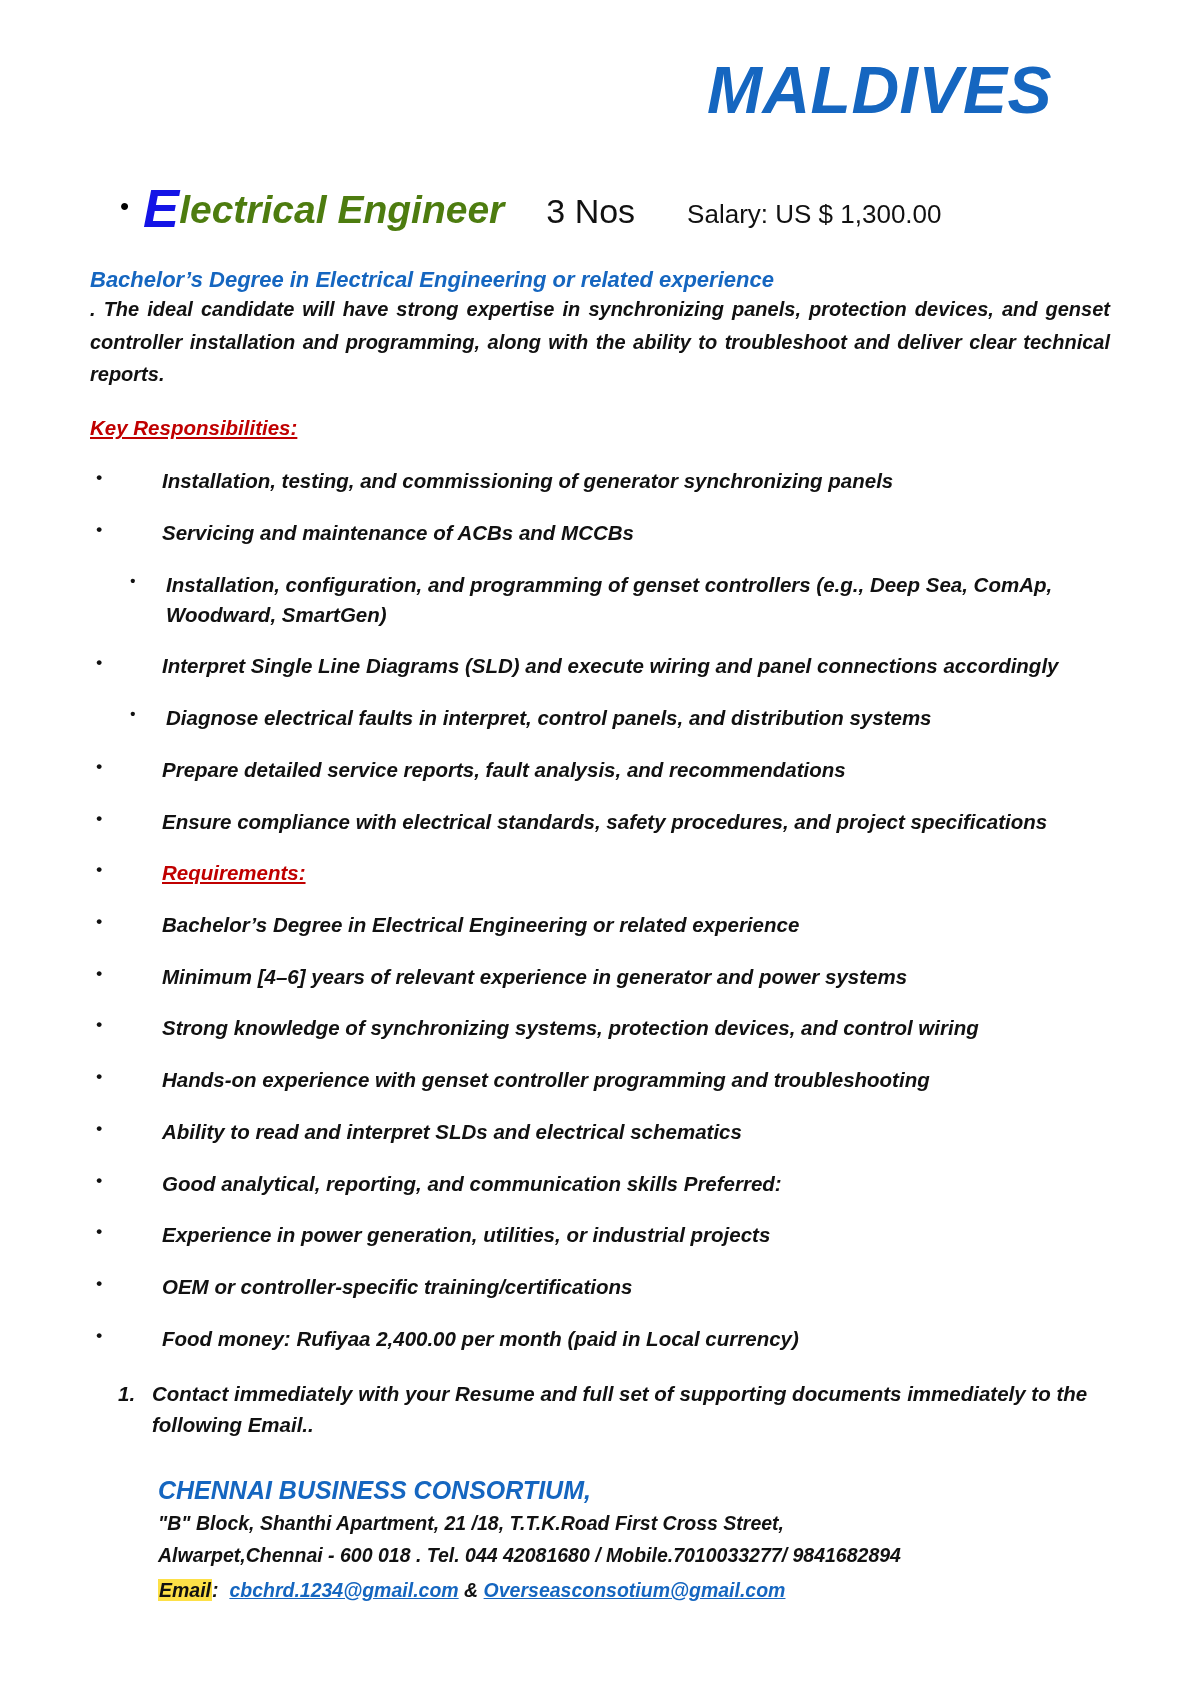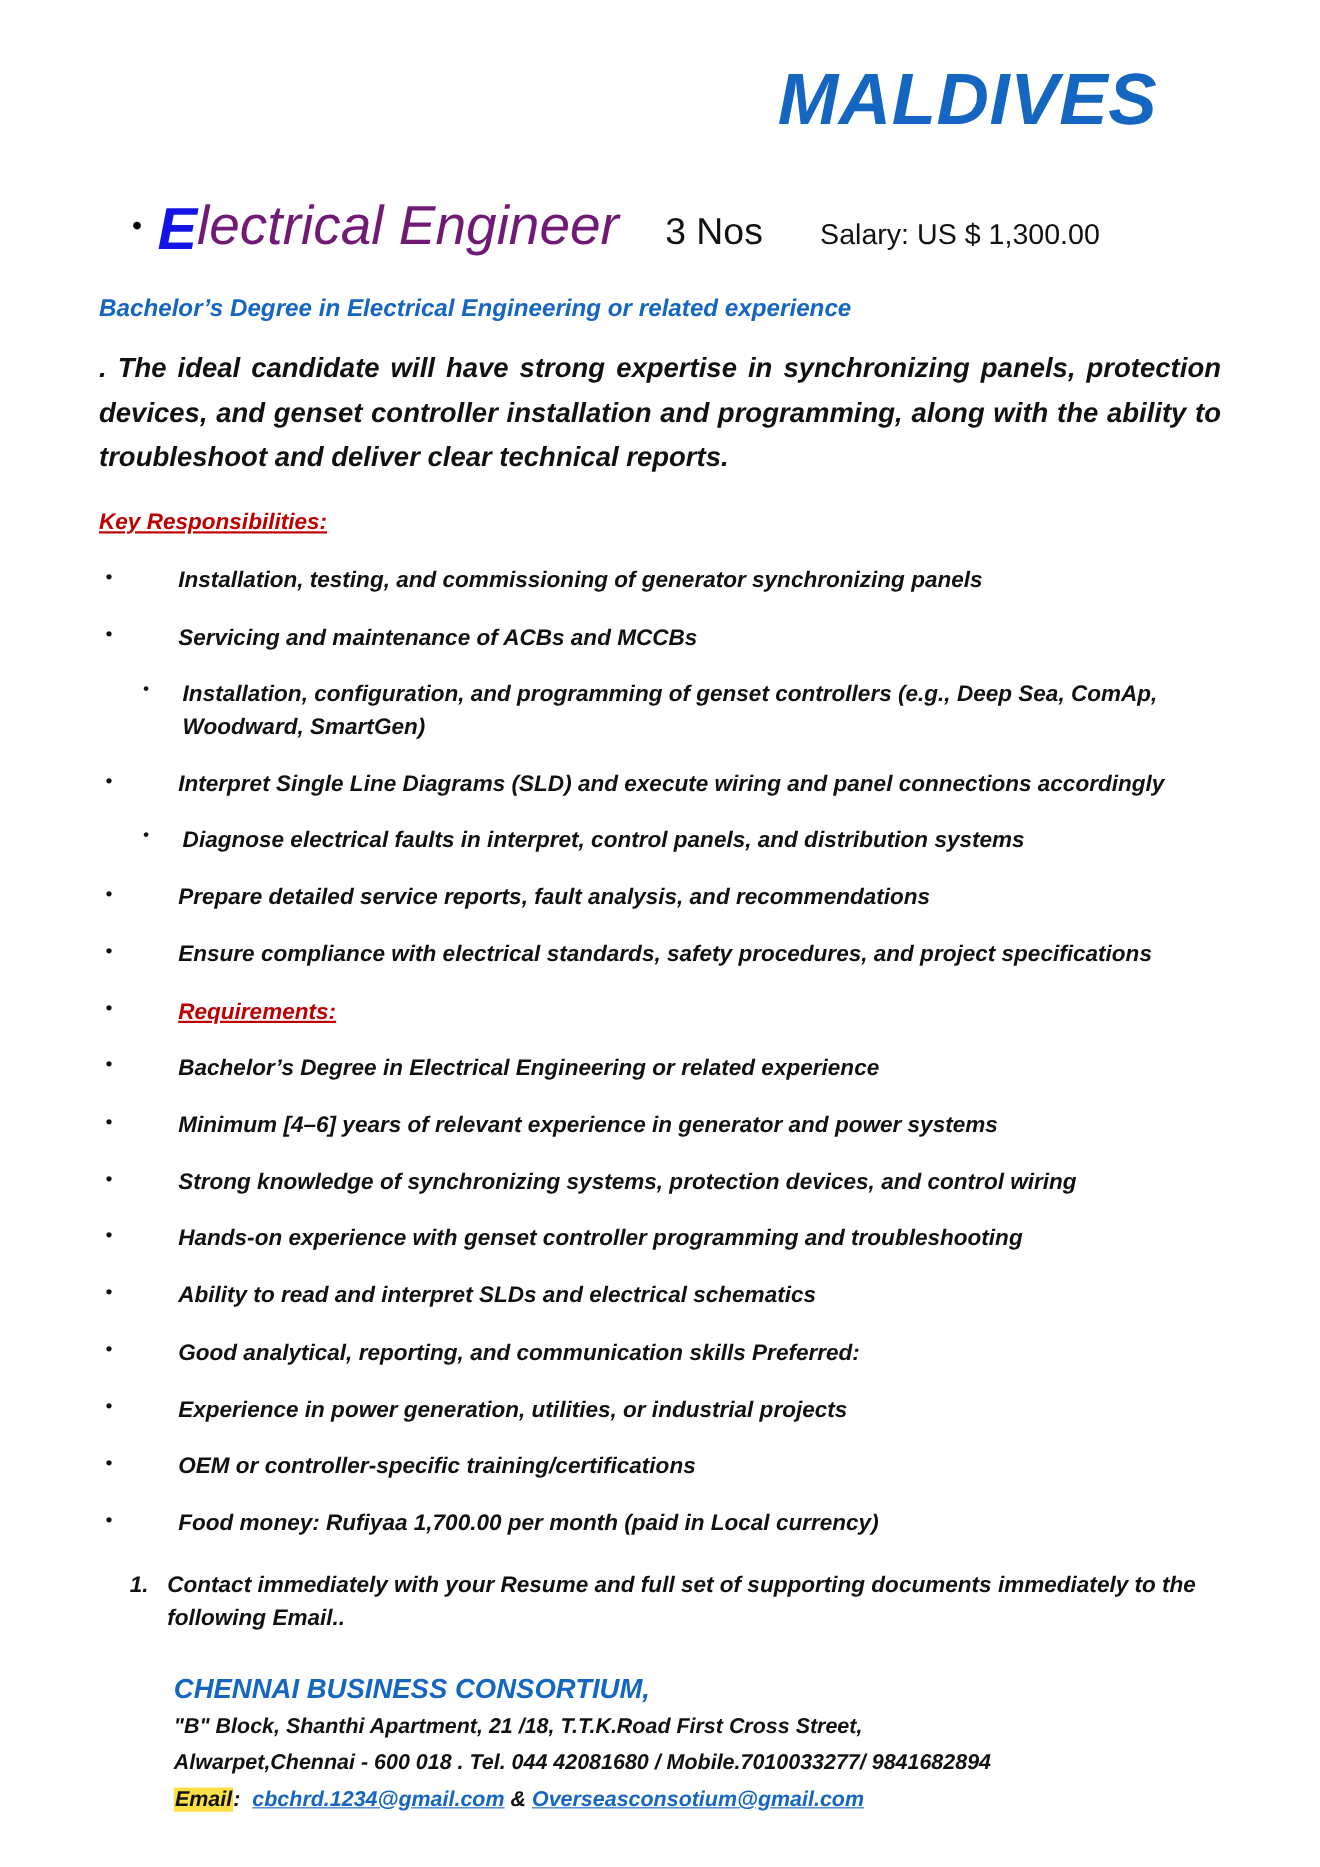--- a/index.html
+++ b/index.html
@@ -55,24 +55,24 @@
   .job-title-cap {
     font-size: 54px;
     font-weight: bold;
     font-style: italic;
     color: #1414e6;
     line-height: 1;
     position: relative;
     top: 4px;
   }
   .job-title-rest {
-    font-size: 50px;
-    font-weight: normal;
-    font-style: italic;
-    color: #701a75;
+    font-size: 39px;
+    font-weight: bold;
+    font-style: italic;
+    color: #4d7c0f;
     line-height: 1;
   }
   .job-count {
     font-size: 34px;
     color: #111111;
     margin-left: 42px;
     font-weight: normal;
   }
   .job-salary {
     font-size: 26px;
@@ -85,22 +85,21 @@
   .subheading {
     margin-top: 36px;
     font-size: 22px;
     font-weight: bold;
     font-style: italic;
     color: #1566c0;
   }
 
   
   .intro {
-    margin-top: 22px;
-    font-size: 25px;
+    font-size: 20px;
     font-weight: bold;
     font-style: italic;
     text-align: justify;
     line-height: 1.62;
     color: #111111;
   }
 
   
   .red-heading {
     margin-top: 26px;
@@ -295,21 +294,21 @@
       <li class="bullet-item">
         <span class="bdot">•</span>
         <span class="btext">Experience in power generation, utilities, or industrial projects</span>
       </li>
       <li class="bullet-item">
         <span class="bdot">•</span>
         <span class="btext">OEM or controller-specific training/certifications</span>
       </li>
       <li class="bullet-item">
         <span class="bdot">•</span>
-        <span class="btext">Food money: Rufiyaa 1,700.00 per month (paid in Local currency)</span>
+        <span class="btext">Food money: Rufiyaa 2,400.00 per month (paid in Local currency)</span>
       </li>
     </ul>
 
   <div class="numbered-item">
     <span class="num">1.</span>
     <span class="ntext">Contact immediately with your Resume and full set of supporting documents immediately to the following Email..</span>
   </div>
 
   <div class="contact-block">
     <div class="company-name">CHENNAI BUSINESS CONSORTIUM,</div>

